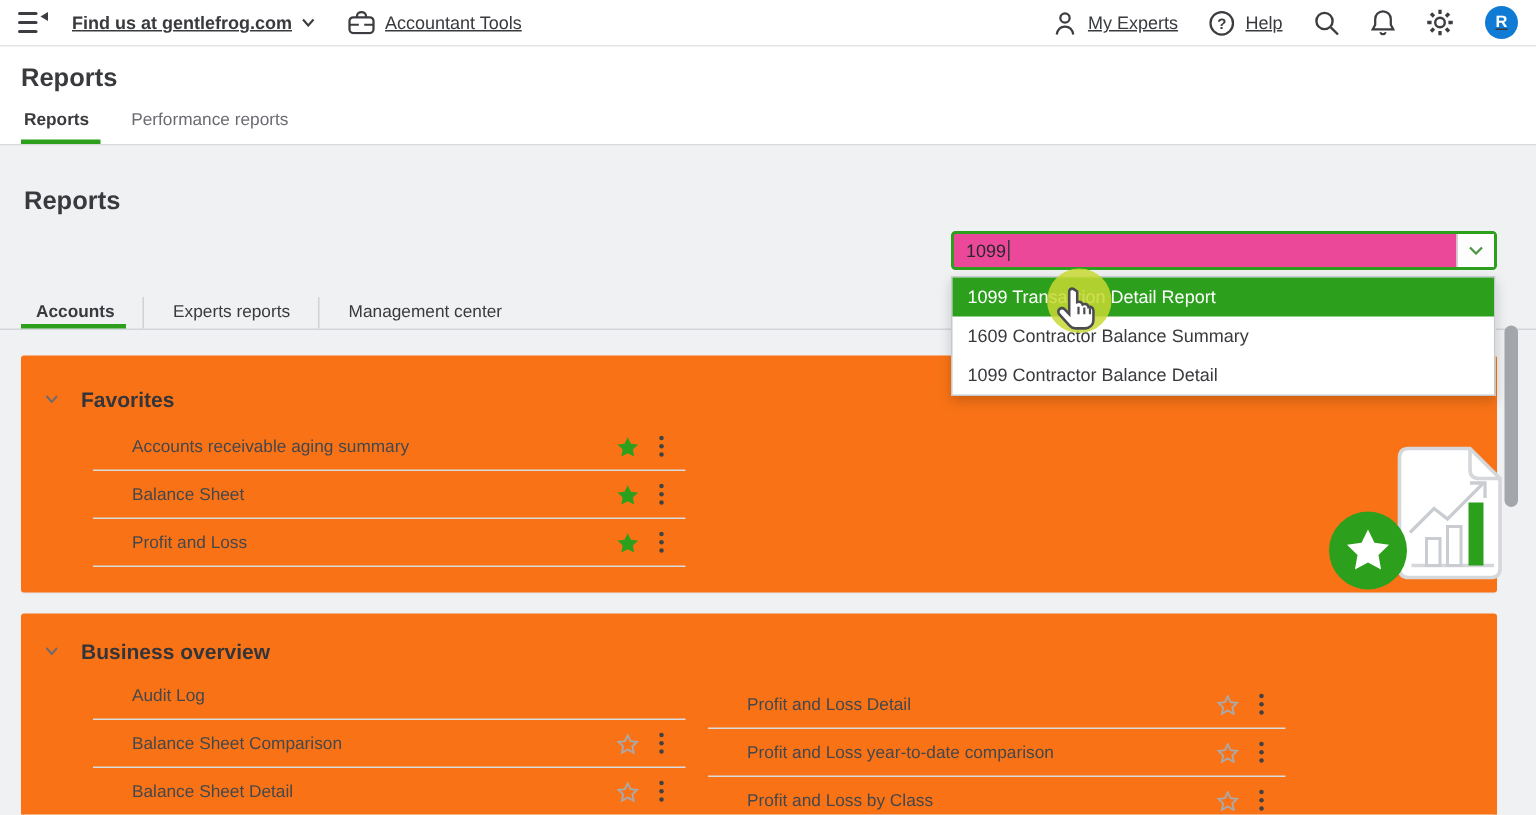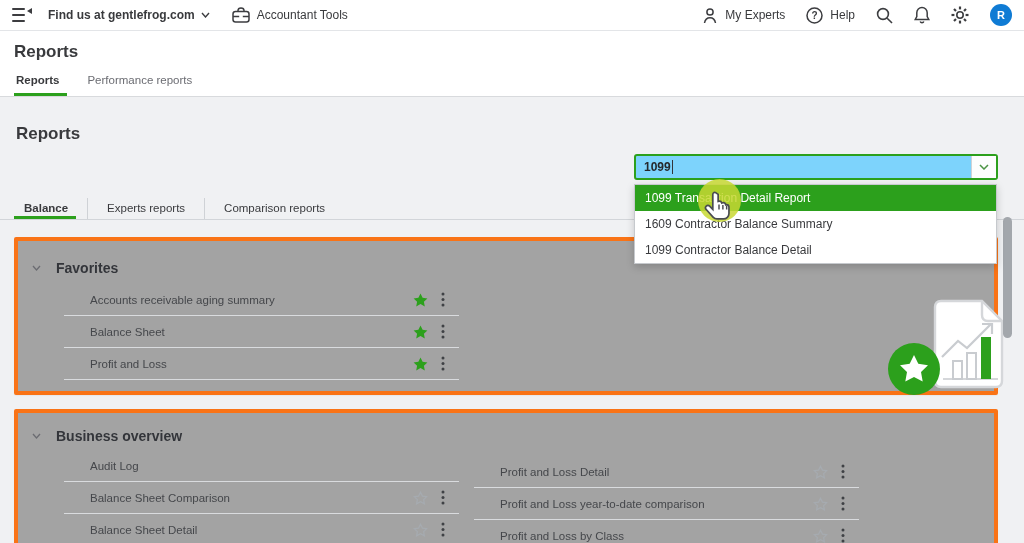--- a/index.html
+++ b/index.html
@@ -8,21 +8,21 @@
     position:relative; overflow:hidden;
     background:#f0f1f3; color:#393a3d;
     font-family:"Liberation Sans", sans-serif;
   }
   svg { display:block; }
 
   
   .topbar {
     position:absolute; top:0; left:0; width:1024px; height:31px;
     background:#fff; border-bottom:1px solid #e3e5e8;
-    display:flex; align-items:center; padding:0 12px; z-index:30;
+    display:flex; align-items:center; padding:0 12px; z-index:30;text-decoration:underline;
   }
   .tb-item { display:flex; align-items:center; gap:7px; font-size:12px; color:#393a3d; cursor:pointer; }
   .tb-right { margin-left:auto; display:flex; align-items:center; gap:21px; }
   .company-btn { margin-left:16px; font-weight:bold; gap:6px; }
   .acct-tools { margin-left:22px; }
   .avatar {
     width:22px; height:22px; border-radius:50%; background:#0f7bd4;
     color:#fff; font-size:11px; font-weight:bold;
     display:flex; align-items:center; justify-content:center;
   }
@@ -39,22 +39,22 @@
   .main-tab.active::after {
     content:""; position:absolute; left:-2px; right:-6px; bottom:0; height:3px; background:#2ca01c;
   }
 
   
   .reports-heading { position:absolute; left:16px; top:124px; font-size:17px; font-weight:bold; }
 
   
   .search-combo {
     position:absolute; left:634px; top:154px; width:364px; height:26px;
-    background:#7dd3fc; border:2px solid #2ca01c; border-radius:3px;
-    display:flex; align-items:center; z-index:38;font-weight:bold;
+    background:#ec4899; border:2px solid #2ca01c; border-radius:3px;
+    display:flex; align-items:center; z-index:38;
   }
   .search-text { font-size:12px; margin-left:8px; color:#26282b; }
   .caret { width:1px; height:14px; background:#33353a; margin-left:1px; }
   .combo-btn {
     margin-left:auto; width:25px; height:100%; border-left:1px solid #cfd2d6;
     display:flex; align-items:center; justify-content:center; cursor:pointer; background:#fdfdfd;
   }
 
   
   .search-dropdown {
@@ -70,22 +70,22 @@
     position:absolute; left:0; top:198px; width:1024px; height:22px;
     border-bottom:1px solid #d2d5d9; display:flex; align-items:stretch; padding-left:24px; z-index:6;
   }
   .rtab { position:relative; font-size:11.5px; color:#393a3d; line-height:20px; margin-right:19px; cursor:pointer; }
   .rtab.active { font-weight:bold; }
   .rtab.active::after { content:""; position:absolute; left:-10px; right:-8px; bottom:0; height:3px; background:#2ca01c; }
   .rtab-divider { width:1px; background:#cfd2d6; margin-right:19px; }
 
   
   .card {
-    position:absolute; left:14px; width:984px; background:#a3a3a3;
-    border:4px solid #f97316; border-radius:2px; box-shadow:0 1px 1px rgba(0,0,0,.04);
+    position:absolute; left:14px; width:984px; background:#f97316;
+    border:2px solid #f97316; border-radius:2px; box-shadow:0 1px 1px rgba(0,0,0,.04);
   }
   .card.favorites { top:237px; height:158px; z-index:4; }
   .card.business  { top:409px; height:170px; z-index:4; }
   .section-head { position:absolute; left:14px; display:flex; align-items:center; gap:15px; cursor:pointer; }
   .card.favorites .section-head { top:19px; }
   .card.business  .section-head { top:15px; }
   .section-title { font-size:14px; font-weight:bold; color:#33353a; }
 
   .report-list { position:absolute; }
   .fav-list  { left:46px; top:43px; width:395px; }
@@ -225,29 +225,29 @@
 </div>
 
 <div class="search-dropdown">
   <div class="dd-item active">1099 Transaction Detail Report</div>
   <div class="dd-item">1609 Contractor Balance Summary</div>
   <div class="dd-item">1099 Contractor Balance Detail</div>
 </div>
 
 <div class="report-tabs">
   <div class="rtab active">
-    <span>Balance</span>
+    <span>Accounts</span>
   </div>
   <div class="rtab-divider"></div>
   <div class="rtab">
     <span>Experts reports</span>
   </div>
   <div class="rtab-divider"></div>
   <div class="rtab">
-    <span>Comparison reports</span>
+    <span>Management center</span>
   </div>
 </div>
 
 <div class="card favorites">
   <div class="section-head">
     <svg width="9" height="6" viewBox="0 0 9 6">
       <polyline points="1,1 4.5,5 8,1" fill="none" stroke="#6b6c72" stroke-width="1.3"></polyline>
     </svg>
     <span class="section-title">Favorites</span>
   </div>

